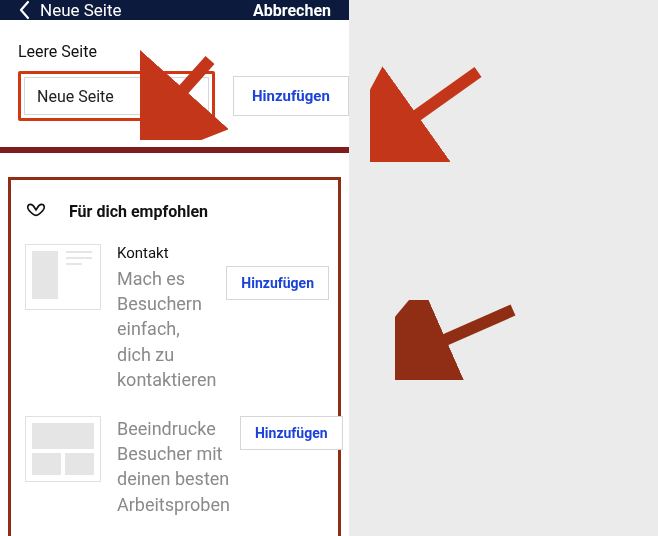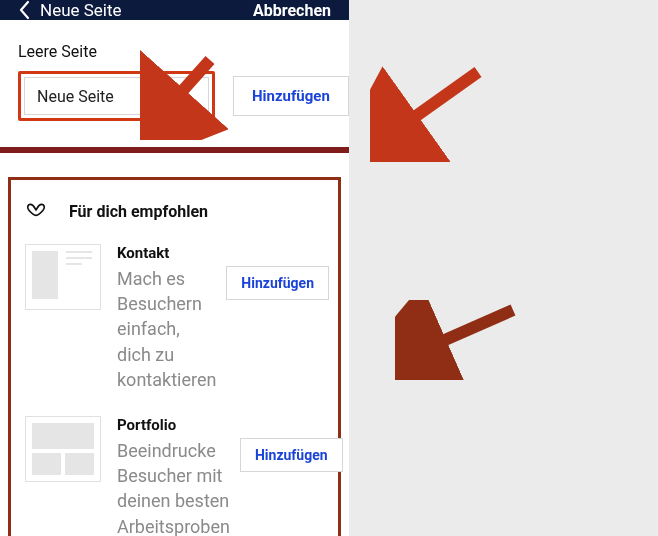--- a/index.html
+++ b/index.html
@@ -131,21 +131,21 @@
   .tp-top { height: 26px; }
   .tp-row { display:flex; gap:4px; }
   .tp-row div { height:22px; flex:1; }
   .rec-body {
     flex: 1;
     display: flex;
     flex-direction: column;
   }
   .rec-name {
     font-size: 15px;
-    font-weight: 700;
+    font-weight: 400;
     color: #111;
     margin-bottom: 4px;
   }
   .rec-row2 {
     display: flex;
     align-items: flex-start;
     gap: 10px;
   }
   .rec-desc {
     font-size: 18px;
@@ -226,21 +226,20 @@
 
     <div class="rec-item">
       <div class="thumb">
         <div class="thumb-block-gray tp-top"></div>
         <div class="tp-row">
             <div class="thumb-block-gray"></div>
             <div class="thumb-block-gray"></div>
           </div>
       </div>
       <div class="rec-body">
-        <div class="rec-name">Portfolio</div>
         <div class="rec-row2">
           <div class="rec-desc">Beeindrucke Besucher mit deinen besten Arbeitsproben</div>
           <button class="rec-add">Hinzufügen</button>
         </div>
       </div>
     </div>
   </div>
 </div>
 
 <svg class="arrow" style="left:140px; top:50px;" width="90" height="90" viewBox="0 0 90 90">

